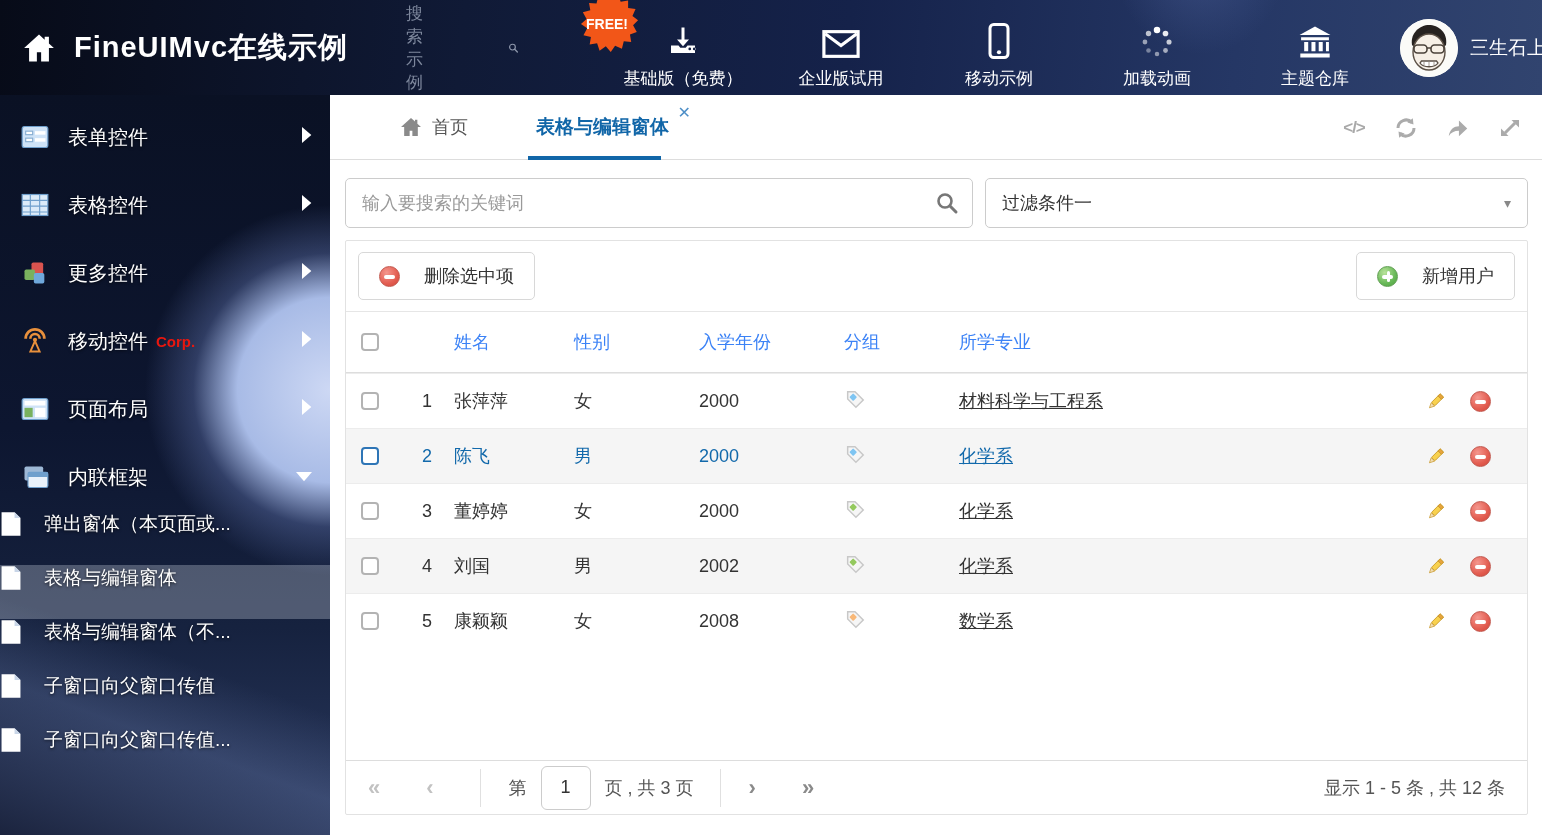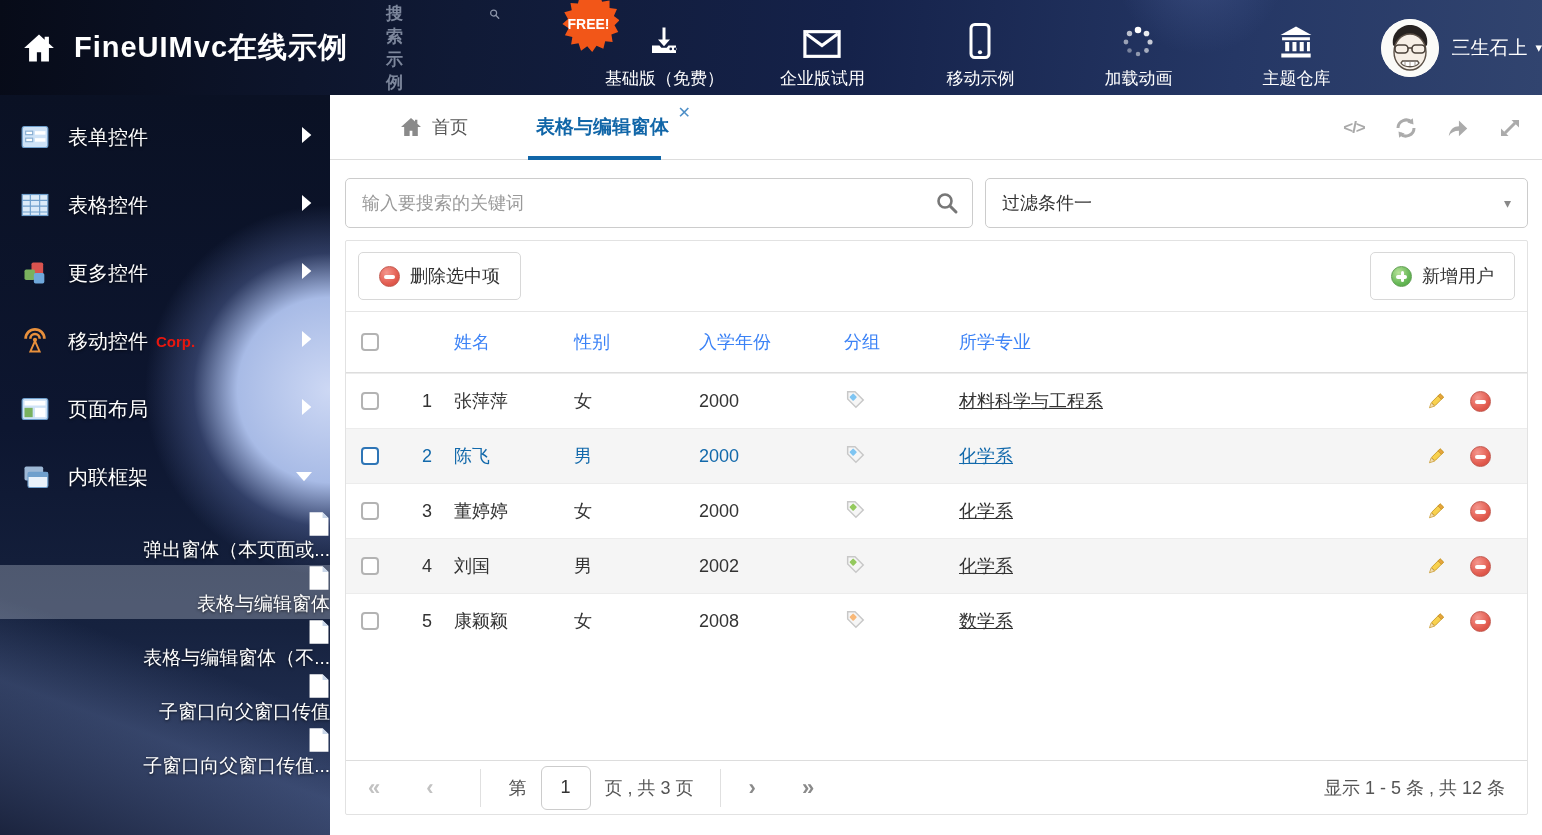--- a/index.html
+++ b/index.html
@@ -7,21 +7,21 @@
     font-family:"Liberation Sans","DejaVu Sans",sans-serif; background:#fff; }
 
   
   .top-header { position:absolute; left:0; top:0; width:1542px; height:95px;
     background:
       radial-gradient(circle 120px at 1200px -30px, rgba(90,110,170,.35), transparent 70%),
       linear-gradient(95deg,#070b18,#101a36 30%,#15224a 55%,#253765 80%,#31446f);
     display:flex; align-items:center; color:#fff; z-index:5; }
   .home-ic { margin-left:22px; width:34px; height:34px; flex:none; }
   .app-title { font-size:29px; font-weight:bold; margin-left:18px; letter-spacing:1px; white-space:nowrap; }
-  .hdr-search { display:flex; margin-left:38px; width:210px;font-weight:bold; }
+  .hdr-search { display:flex; align-items:center; margin-left:58px; width:210px; }
   .hdr-search .ph { color:#7d879c; font-size:17px; }
   .hdr-search .mag { margin-left:72px; }
   .hdr-nav { display:flex; align-items:flex-start; margin-left:105px; gap:40px; }
   .hdr-item { display:flex; flex-direction:column; align-items:center; width:118px; cursor:pointer; position:relative; padding-top:14px; }
   .hdr-item .ic { height:40px; display:flex; align-items:flex-end; justify-content:center; }
   .hdr-item .lbl { font-size:17px; margin-top:8px; white-space:nowrap; }
   .free-badge { position:absolute; left:-48px; top:-12px; width:62px; height:62px;
     background:#f25618; color:#fff; font-weight:bold; font-size:14px;
     display:flex; align-items:center; justify-content:center;
     clip-path:polygon(50% 0%,57% 9%,68% 3%,72% 14%,84% 12%,84% 24%,96% 26%,91% 37%,100% 44%,92% 52%,98% 63%,87% 67%,89% 79%,77% 78%,74% 90%,63% 85%,56% 95%,48% 86%,38% 93%,34% 81%,22% 83%,24% 71%,12% 68%,18% 57%,8% 50%,17% 42%,11% 31%,23% 28%,21% 16%,33% 17%,36% 5%,47% 10%);
@@ -36,21 +36,21 @@
     background:
       linear-gradient(200deg, transparent 72%, rgba(130,150,200,.22) 82%, rgba(25,33,58,.9) 100%),
       radial-gradient(circle 185px at 330px 295px, #cdd8f4 0%, #a8bbe6 50%, rgba(100,120,180,.4) 74%, transparent 100%),
       linear-gradient(180deg,#0a1124 0%,#0d1630 45%,#16223f 72%,#2b3a60 100%);
     color:#fff; padding-top:8px; }
   .side-item { height:68px; display:flex; align-items:center; padding:0 18px 0 20px; cursor:pointer; }
   .side-item .sicon { width:30px; height:30px; flex:none; display:flex; align-items:center; justify-content:center; }
   .side-item .slabel { font-size:20px; margin-left:18px; text-shadow:0 1px 3px rgba(0,0,0,.7); white-space:nowrap; }
   .side-item .corp { color:#e8170f; font-size:15px; margin-left:8px; font-weight:bold; }
   .side-item .arrow { margin-left:auto; }
-  .sub-item { height:54px; display:flex; align-items:flex-end; padding-left:42px; cursor:pointer;flex-direction:column; }
+  .sub-item { height:54px; display:flex; align-items:flex-start; cursor:pointer; }
   .sub-item.active { background:rgba(235,240,250,.28); }
   .sub-item .ficon { width:22px; height:26px; flex:none; }
   .sub-item .slabel { font-size:19px; margin-left:22px; text-shadow:0 1px 3px rgba(0,0,0,.7); white-space:nowrap; }
 
   
   .main { position:absolute; left:330px; top:95px; width:1212px; height:740px; background:#fff; }
   .tabbar { height:65px; border-bottom:1px solid #ddd; display:flex; align-items:center; position:relative;padding-left:40px; }
   .tab-home { display:flex; align-items:center; margin-left:30px; color:#666; cursor:pointer; }
   .tab-home .lbl { font-size:18px; margin-left:10px; color:#555; }
   .tab-active { position:relative; margin-left:62px; height:65px; display:flex; align-items:center; cursor:pointer; padding:0 6px; }
@@ -66,21 +66,21 @@
   .search-input { width:100%; height:50px; border:1px solid #ccc; border-radius:5px; padding:0 50px 0 16px;
     font-size:18px; font-family:inherit; color:#333; outline:none; }
   .search-input::placeholder { color:#9a9a9a; }
   .search-wrap .mag { position:absolute; right:14px; top:13px; }
   .dropdown { flex:1; height:50px; border:1px solid #ccc; border-radius:5px; display:flex; align-items:center;
     padding:0 16px; font-size:18px; color:#333; cursor:pointer; }
   .dropdown .caret { margin-left:auto; color:#888; font-size:14px; }
 
   .grid-panel { position:absolute; left:15px; top:145px; right:14px; bottom:20px; border:1px solid #e2e2e2; border-radius:2px; }
   .grid-toolbar { display:flex; align-items:center; padding:11px 12px; }
-  .btn { display:flex; align-items:center; gap:10px; background:#fff; border:1px solid #d8d8d8; border-radius:5px;
+  .btn { display:flex; align-items:center; gap:24px; background:#fff; border:1px solid #d8d8d8; border-radius:5px;
     height:48px; padding:0 20px; font-size:18px; color:#333; cursor:pointer; }
   .btn-add { margin-left:auto; }
 
   .tbl { width:100%; }
   .trow { display:grid; grid-template-columns:48px 60px 120px 125px 145px 115px 1fr 110px;
     align-items:center; height:55px; border-top:1px solid #ececec; font-size:18px; color:#333; }
   .trow.thead { height:62px; border-top:1px solid #e6e6e6; border-bottom:1px solid #ddd; color:#3b82f6; }
   .trow.alt { background:#f5f5f5; }
   .cell-cb { display:flex; justify-content:center; }
   .cbx { width:18px; height:18px; border:2px solid #b3b3b3; border-radius:4px; background:#fff; cursor:pointer; }

